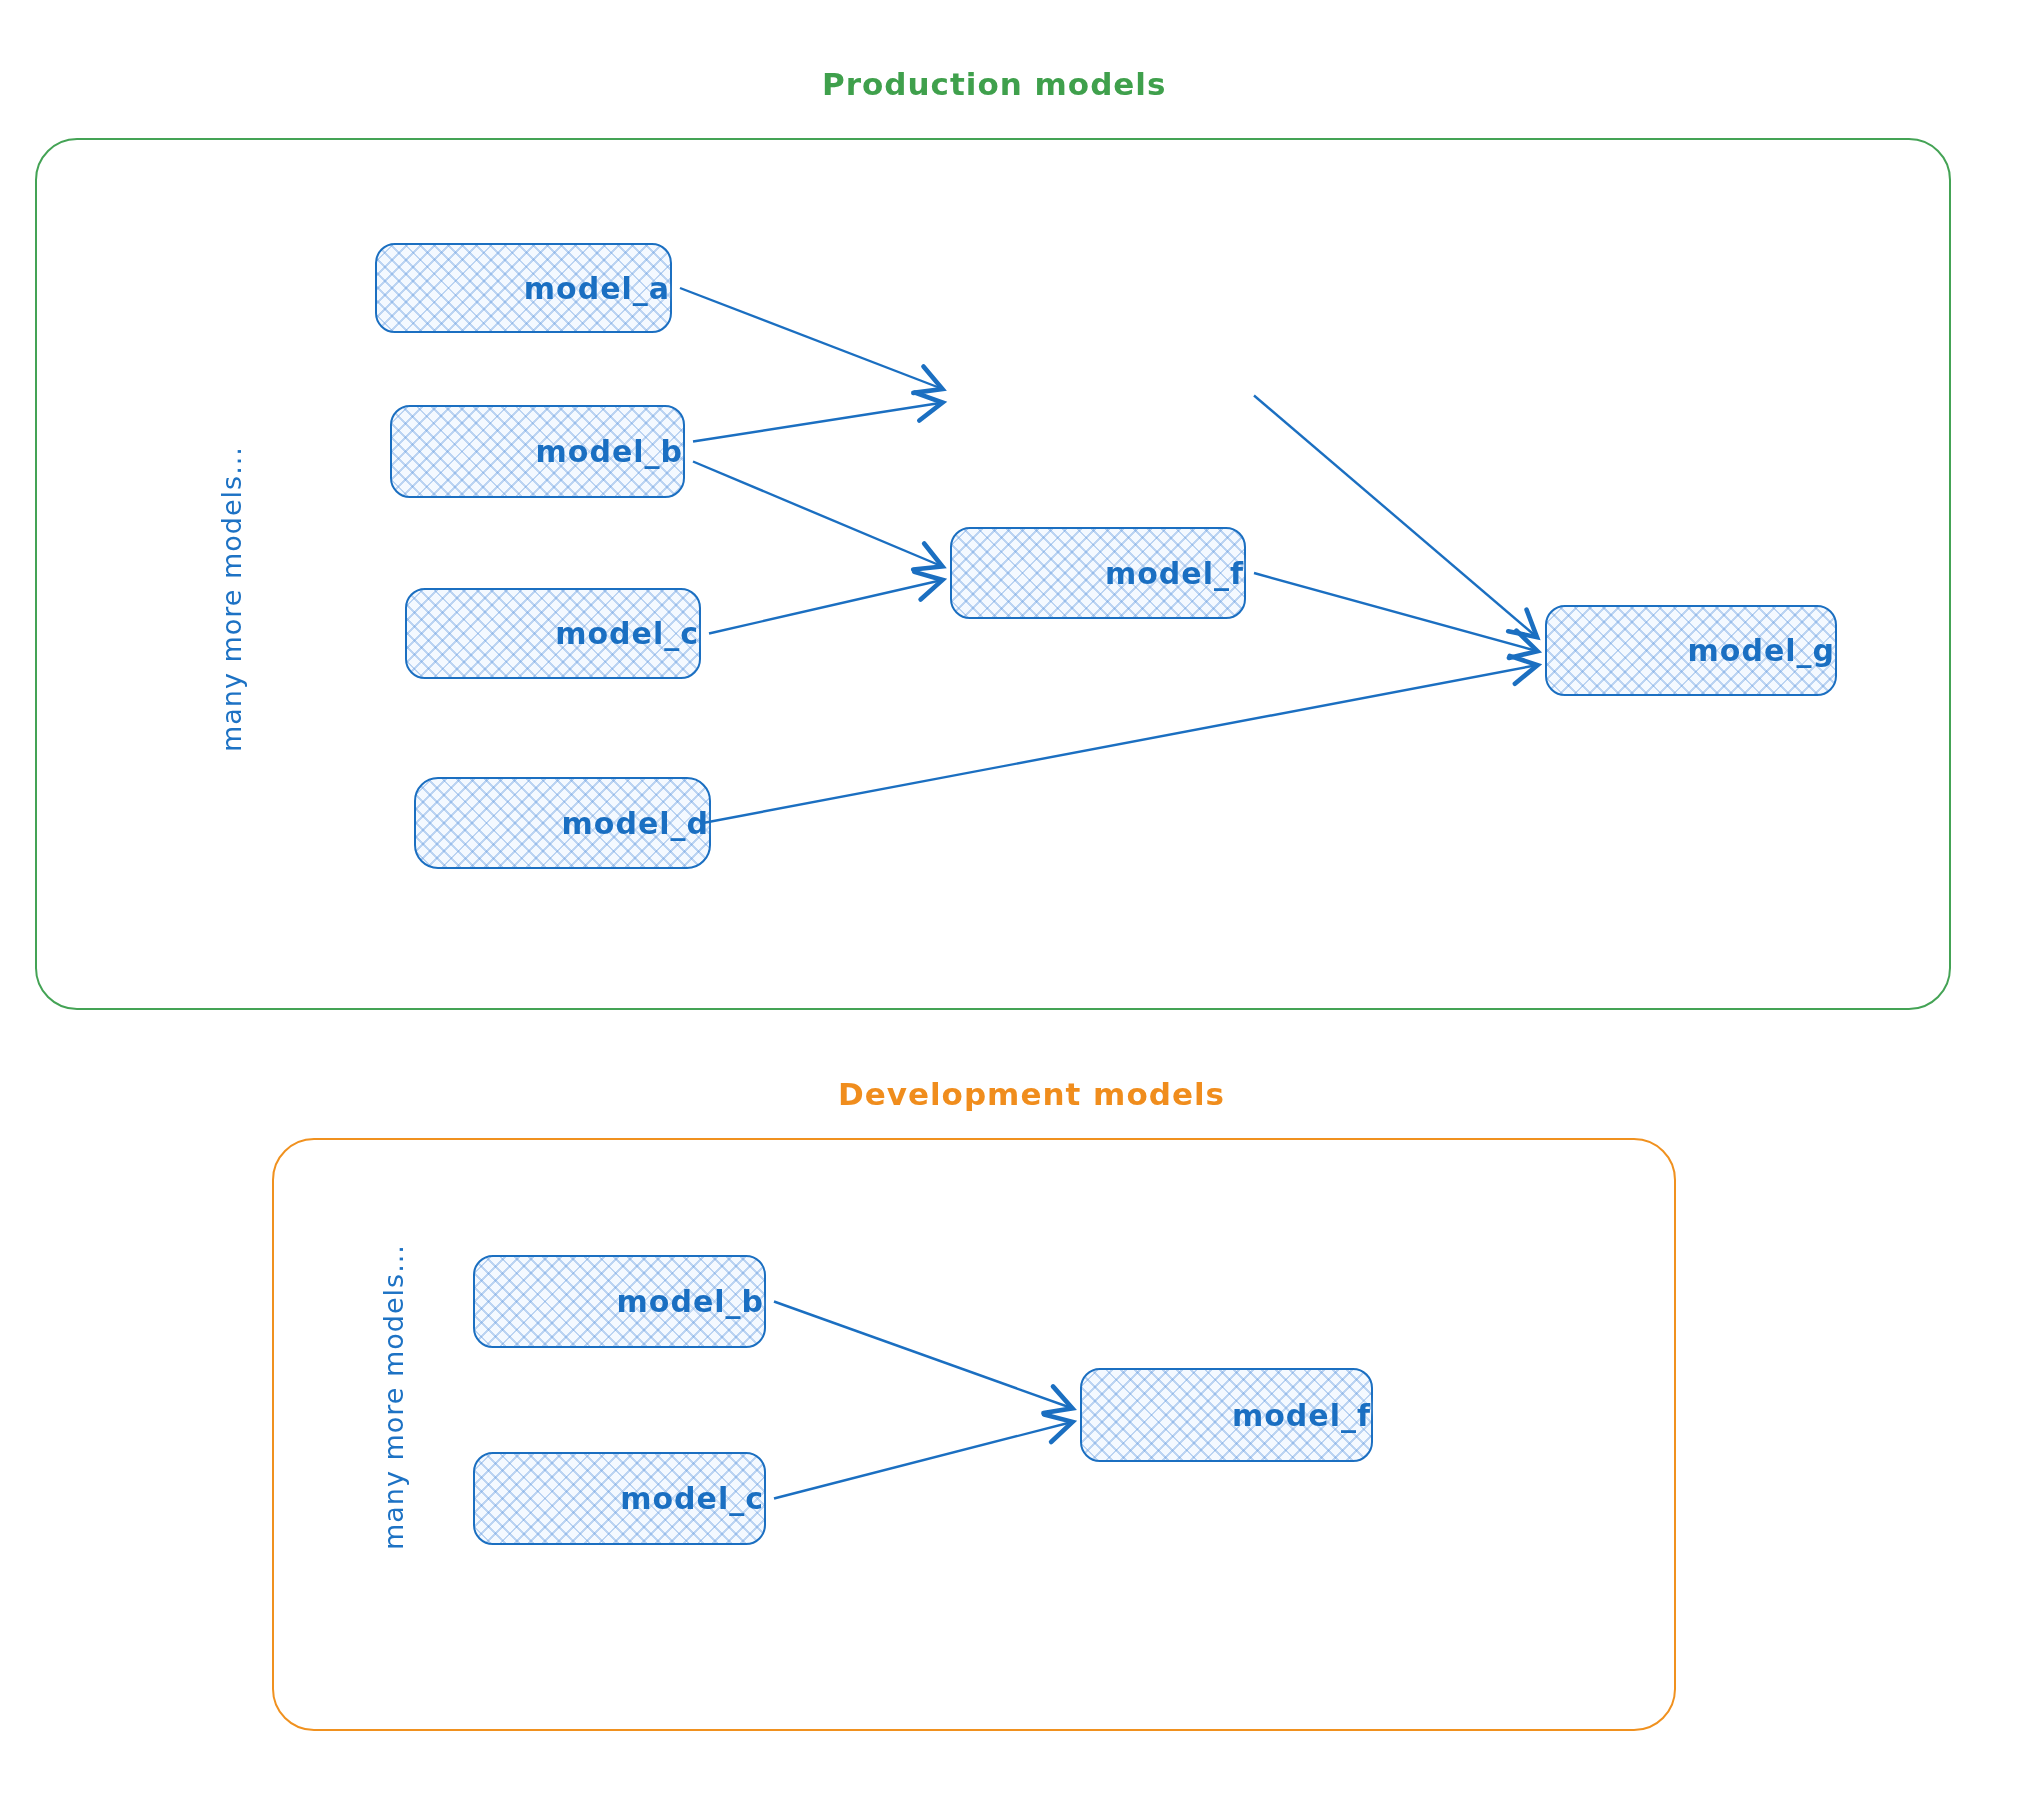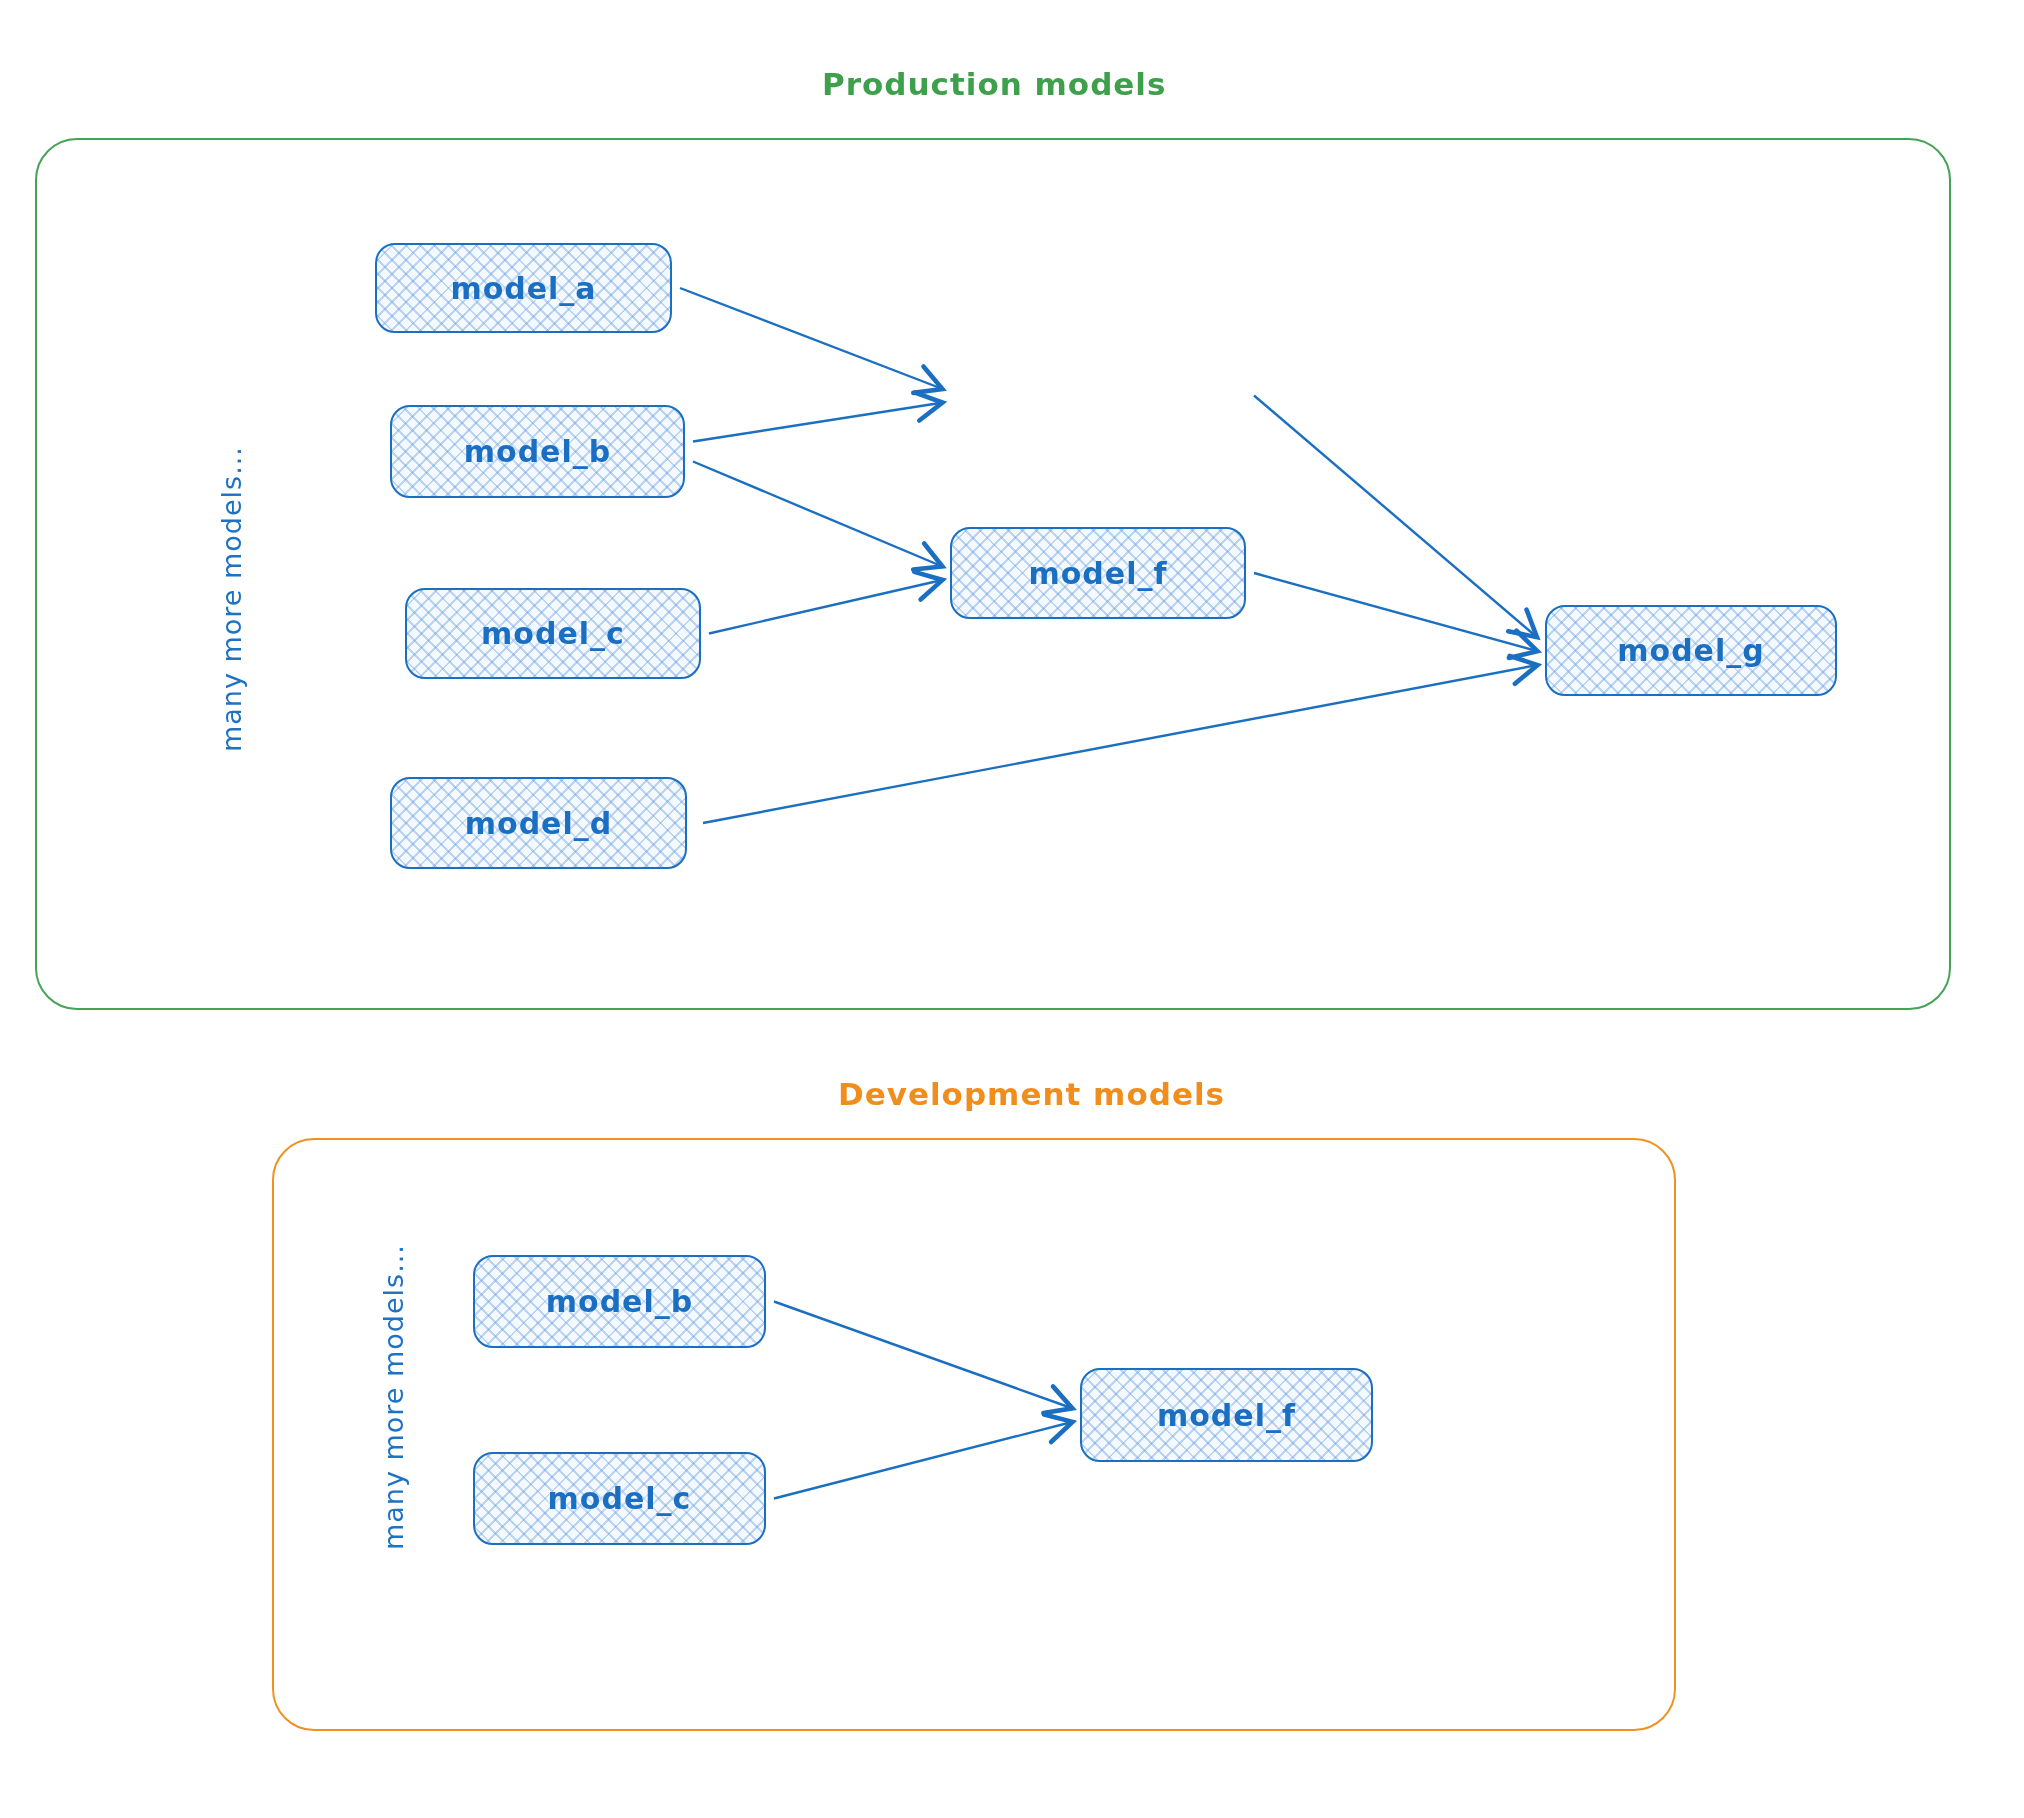--- a/index.html
+++ b/index.html
@@ -47,21 +47,21 @@
   .node {
     position: absolute;
     border: 2.5px solid #1b6fc1;
     border-radius: 20px;
     background-color: #f4f9ff;
     background-image:
       repeating-linear-gradient(45deg,  rgba(96,152,222,0.38) 0px, rgba(96,152,222,0.38) 2px, transparent 2px, transparent 10px),
       repeating-linear-gradient(135deg, rgba(96,152,222,0.38) 0px, rgba(96,152,222,0.38) 2px, transparent 2px, transparent 10px);
     display: flex;
     align-items: center;
-    justify-content: center;
+    justify-content: flex-end;
   }
   .node-label {
     color: #1a6fc2;
     font-size: 30px;
     letter-spacing: 1px;
     font-weight: bold;
     text-shadow: 0 0 6px rgba(244,249,255,0.9);
   }
 
   #edges-svg {
@@ -88,21 +88,21 @@
   </div>
 
   <div class="node" style="left: 390px; top: 405px; width: 295px; height: 93px;">
     <span class="node-label">model_b</span>
   </div>
 
   <div class="node" style="left: 405px; top: 588px; width: 296px; height: 91px;">
     <span class="node-label">model_c</span>
   </div>
 
-  <div class="node" style="left: 390px; top: 777px; width: 297px; height: 92px;">
+  <div class="node" style="left: 414px; top: 777px; width: 297px; height: 92px; border-radius: 24px;">
     <span class="node-label">model_d</span>
   </div>
 
 
   <div class="node" style="left: 950px; top: 527px; width: 296px; height: 92px;">
     <span class="node-label">model_f</span>
   </div>
 
   <div class="node" style="left: 1545px; top: 605px; width: 292px; height: 91px;">
     <span class="node-label">model_g</span>

